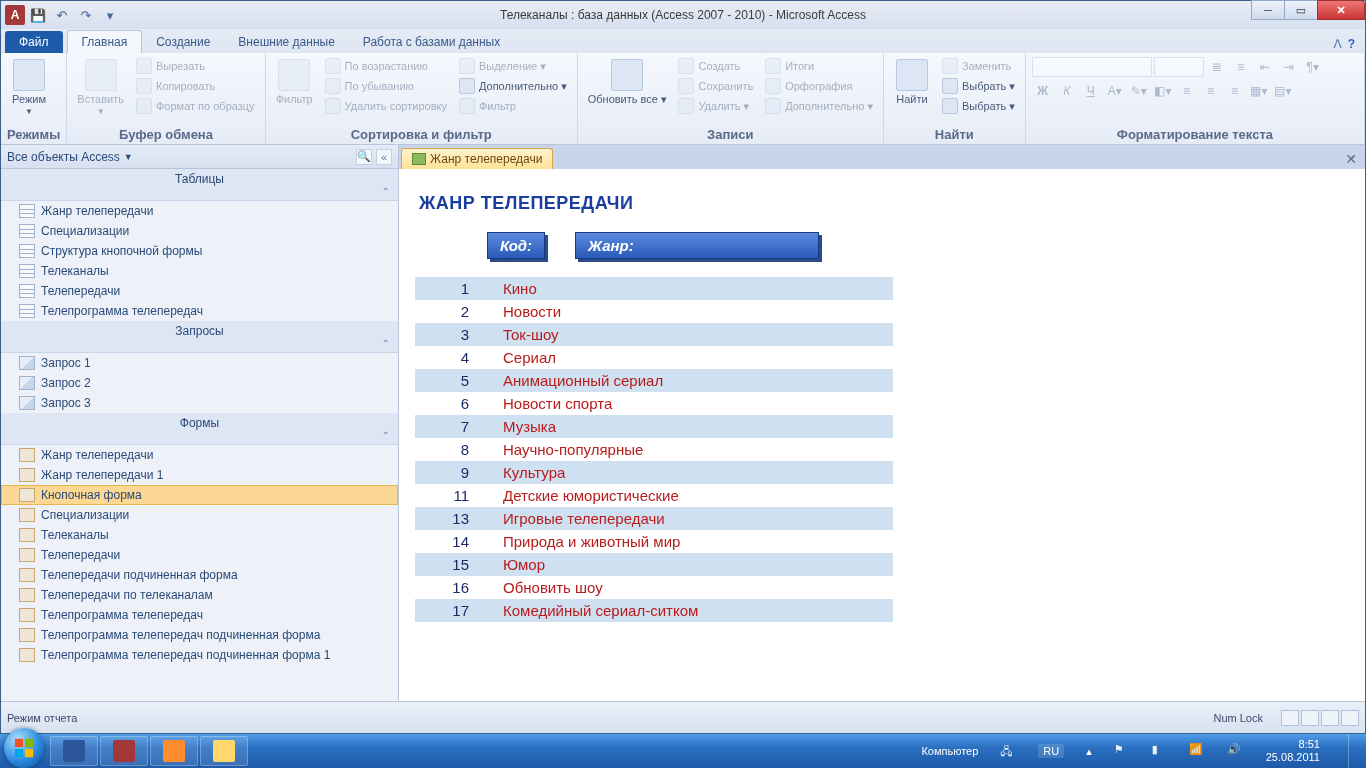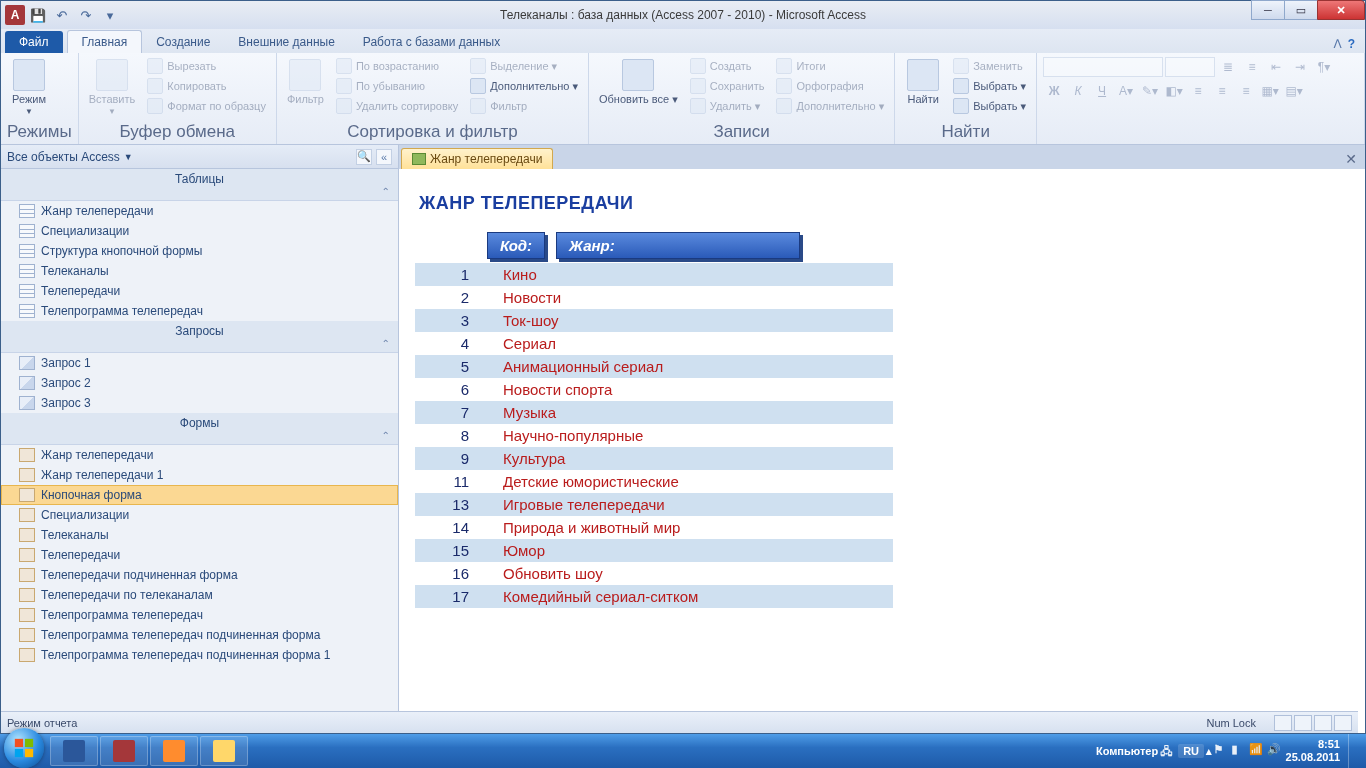--- a/index.html
+++ b/index.html
@@ -19,21 +19,21 @@
 
 .ribtabs { height:24px; background:linear-gradient(#e6ecf6,#dde5f1); display:flex; align-items:flex-end; padding-left:4px; font-size:12px;}
 .filetab { background:#1e5aa8; color:#fff; padding:4px 14px; border-radius:3px 3px 0 0; margin-right:4px;}
 .ribtab { padding:4px 14px; color:#3a5a8a; cursor:default;}
 .ribtab.active { background:#f4f7fc; border:1px solid #b7c5dd; border-bottom:none; color:#3a5a8a; border-radius:3px 3px 0 0;}
 .ribtabs .help { margin-left:auto; padding:2px 10px; color:#5a7aab; display:flex; gap:6px;}
 
 
 .ribbon { height:92px; background:linear-gradient(#f5f8fd,#e6ecf6); border-bottom:1px solid #b7c5dd; display:flex; font-size:11px; color:#4a5a7a;}
 .rgroup { border-right:1px solid #cdd8ea; padding:2px 6px 0 6px; display:flex; flex-direction:column; justify-content:space-between;}
-.rgroup .gtitle { text-align:center; font-size:17px; color:#5a6a8a; padding:2px 0;}
+.rgroup .gtitle { text-align:center; font-size:13px; color:#5a6a8a; padding:2px 0;font-weight:bold;}
 .rgroup .gbody { flex:1; display:flex; align-items:flex-start; gap:4px; padding-top:2px;}
 .bigbtn { display:flex; flex-direction:column; align-items:center; gap:2px; padding:2px 4px; min-width:44px;}
 .bigbtn .ico { width:32px; height:32px; background:#dce6f4; border:1px solid #b8c8e0; border-radius:2px;}
 .bigbtn.disabled, .smallbtn.disabled { opacity:.45;}
 .col { display:flex; flex-direction:column; gap:2px;}
 .smallbtn { display:flex; align-items:center; gap:4px; padding:1px 4px; white-space:nowrap;}
 .smallbtn .sico { width:16px; height:16px; background:#dce6f4; border:1px solid #b8c8e0; border-radius:2px;}
 .fmtrow { display:flex; gap:2px; align-items:center;}
 .fmtbox { width:120px; height:20px; border:1px solid #b8c8e0; background:#fafcff;}
 .fmtbtn { width:22px; height:20px; border:1px solid transparent; display:flex; align-items:center; justify-content:center; color:#60739a; font-size:12px;}
@@ -56,44 +56,44 @@
 .navscroll { overflow-y:auto; flex:1;}
 
 
 .docarea { flex:1; background:#b9c7dd; display:flex; flex-direction:column;}
 .doctabs { height:24px; background:#c9d5e8; display:flex; align-items:flex-end;}
 .doctab { background:linear-gradient(#fff2cc,#ffe199); border:1px solid #d2a84e; border-bottom:none; border-radius:3px 3px 0 0; padding:3px 10px; font-size:12px; color:#6a4a12; display:flex; align-items:center; gap:4px; margin-left:2px;}
 .doctab .tico { width:14px; height:12px; background:#8fb85b; border:1px solid #5a8a33;}
 .doctabs .closex { margin-left:auto; width:20px; height:20px; display:flex; align-items:center; justify-content:center; color:#5a6a8a; font-size:14px; margin-right:4px;}
 .report { flex:1; background:#fff; overflow:auto; padding:20px 20px 20px 16px;}
 .rtitle { color:#1a3ea0; font-weight:bold; font-size:18px; margin:4px 0 18px 4px; letter-spacing:.5px;}
-.hdrrow { display:flex; gap:11px; margin-left:24px; margin-bottom:4px;padding-left:48px;}
+.hdrrow { display:flex; gap:30px; margin-left:24px; margin-bottom:18px;padding-left:48px;}
 .hdrcell { background:linear-gradient(#5a8ade,#2a5ab8); color:#fff; font-weight:bold; font-style:italic; padding:4px 12px; border:1px solid #1a3a80; box-shadow:3px 3px 0 #2a4a88; font-size:15px;}
 .hdrcell.c1 { min-width:44px;}
 .hdrcell.c2 { min-width:244px;}
 .datarow { display:flex; height:23px; align-items:center; font-size:15px;}
 .datarow.band { background:#cfe0f0;}
 .datarow .d1 { width:88px; text-align:right; padding-right:34px; color:#1a2a6a;}
 .datarow .d2 { color:#b91c1c;}
 .datarows { width:478px; margin-left:0;}
 
 
-.status { position:absolute; left:0; right:7px; bottom:0; height:22px; background:linear-gradient(#eaf0f9,#d7e1f0); border-top:1px solid #b7c5dd; display:flex; align-items:center; font-size:11px; color:#3a4a6a; padding:0 6px;}
+.status { position:absolute; left:0; right:0; bottom:0; height:32px; background:linear-gradient(#eaf0f9,#d7e1f0); border-top:1px solid #b7c5dd; display:flex; align-items:center; font-size:11px; color:#3a4a6a; padding:0 6px;}
 .status .viewbtns { margin-left:auto; display:flex; gap:2px; align-items:center;}
 .status .vbtn { width:18px; height:16px; border:1px solid #b0c0da; background:#eef3fa;}
 
 
 .taskbar { position:absolute; left:0; right:0; bottom:0; height:34px; background:linear-gradient(#4f9de8,#2a6fc0 40%,#1e5aa8); display:flex; align-items:center; padding:0 4px; font-size:11px; color:#fff;}
 .startorb { width:40px; height:40px; border-radius:50%; background:radial-gradient(circle at 35% 30%,#aee3ff,#2a8ae0 55%,#0a4a90); margin-top:-6px; display:flex; align-items:center; justify-content:center; box-shadow:0 0 4px rgba(0,0,0,.4);}
 .startorb svg { width:22px; height:22px;}
 .tbtns { display:flex; gap:2px; margin-left:6px;}
 .tbtn { width:48px; height:30px; background:rgba(255,255,255,.12); border:1px solid rgba(255,255,255,.25); border-radius:2px; display:flex; align-items:center; justify-content:center;}
 .tbtn .ti { width:22px; height:22px; background:#fff; border-radius:2px;}
 .tbtn.word .ti{background:#2b579a;} .tbtn.access .ti{background:#a4373a;} .tbtn.media .ti{background:#ff8c2e;} .tbtn.folder .ti{background:#ffd76a;}
-.tray { margin-left:auto; display:flex; align-items:center; gap:2px; padding-right:2px;font-weight:bold;}
+.tray { margin-left:auto; display:flex; align-items:center; gap:22px; padding-right:2px;}
 .tray .lang{background:rgba(255,255,255,.15); padding:1px 5px; border-radius:2px;}
 .tray .trico { width:16px; height:16px; opacity:.9;}
 .clock { text-align:right; line-height:1.15; font-size:11px;}
 .showdesk { width:12px; height:34px; border-left:1px solid rgba(255,255,255,.3); margin-left:6px;}
 </style>
 </head>
 <body>
 
 <div class="win">
   <div class="titlebar">
@@ -280,20 +280,21 @@
           <div class="fmtbtn">A▾</div>
           <div class="fmtbtn">✎▾</div>
           <div class="fmtbtn">◧▾</div>
           <div class="fmtbtn">≡</div>
           <div class="fmtbtn">≡</div>
           <div class="fmtbtn">≡</div>
           <div class="fmtbtn">▦▾</div>
           <div class="fmtbtn">▤▾</div>
         </div>
       </div>
+      <div class="gtitle">Форматирование текста</div>
     </div>
   </div>
 
   <div class="workarea">
     <div class="navpane">
       <div class="navhead">
         <span>Все объекты Access</span>
         <span style="font-size:9px;margin-left:4px;">▼</span>
         <div class="sch">
             <div>🔍</div>

